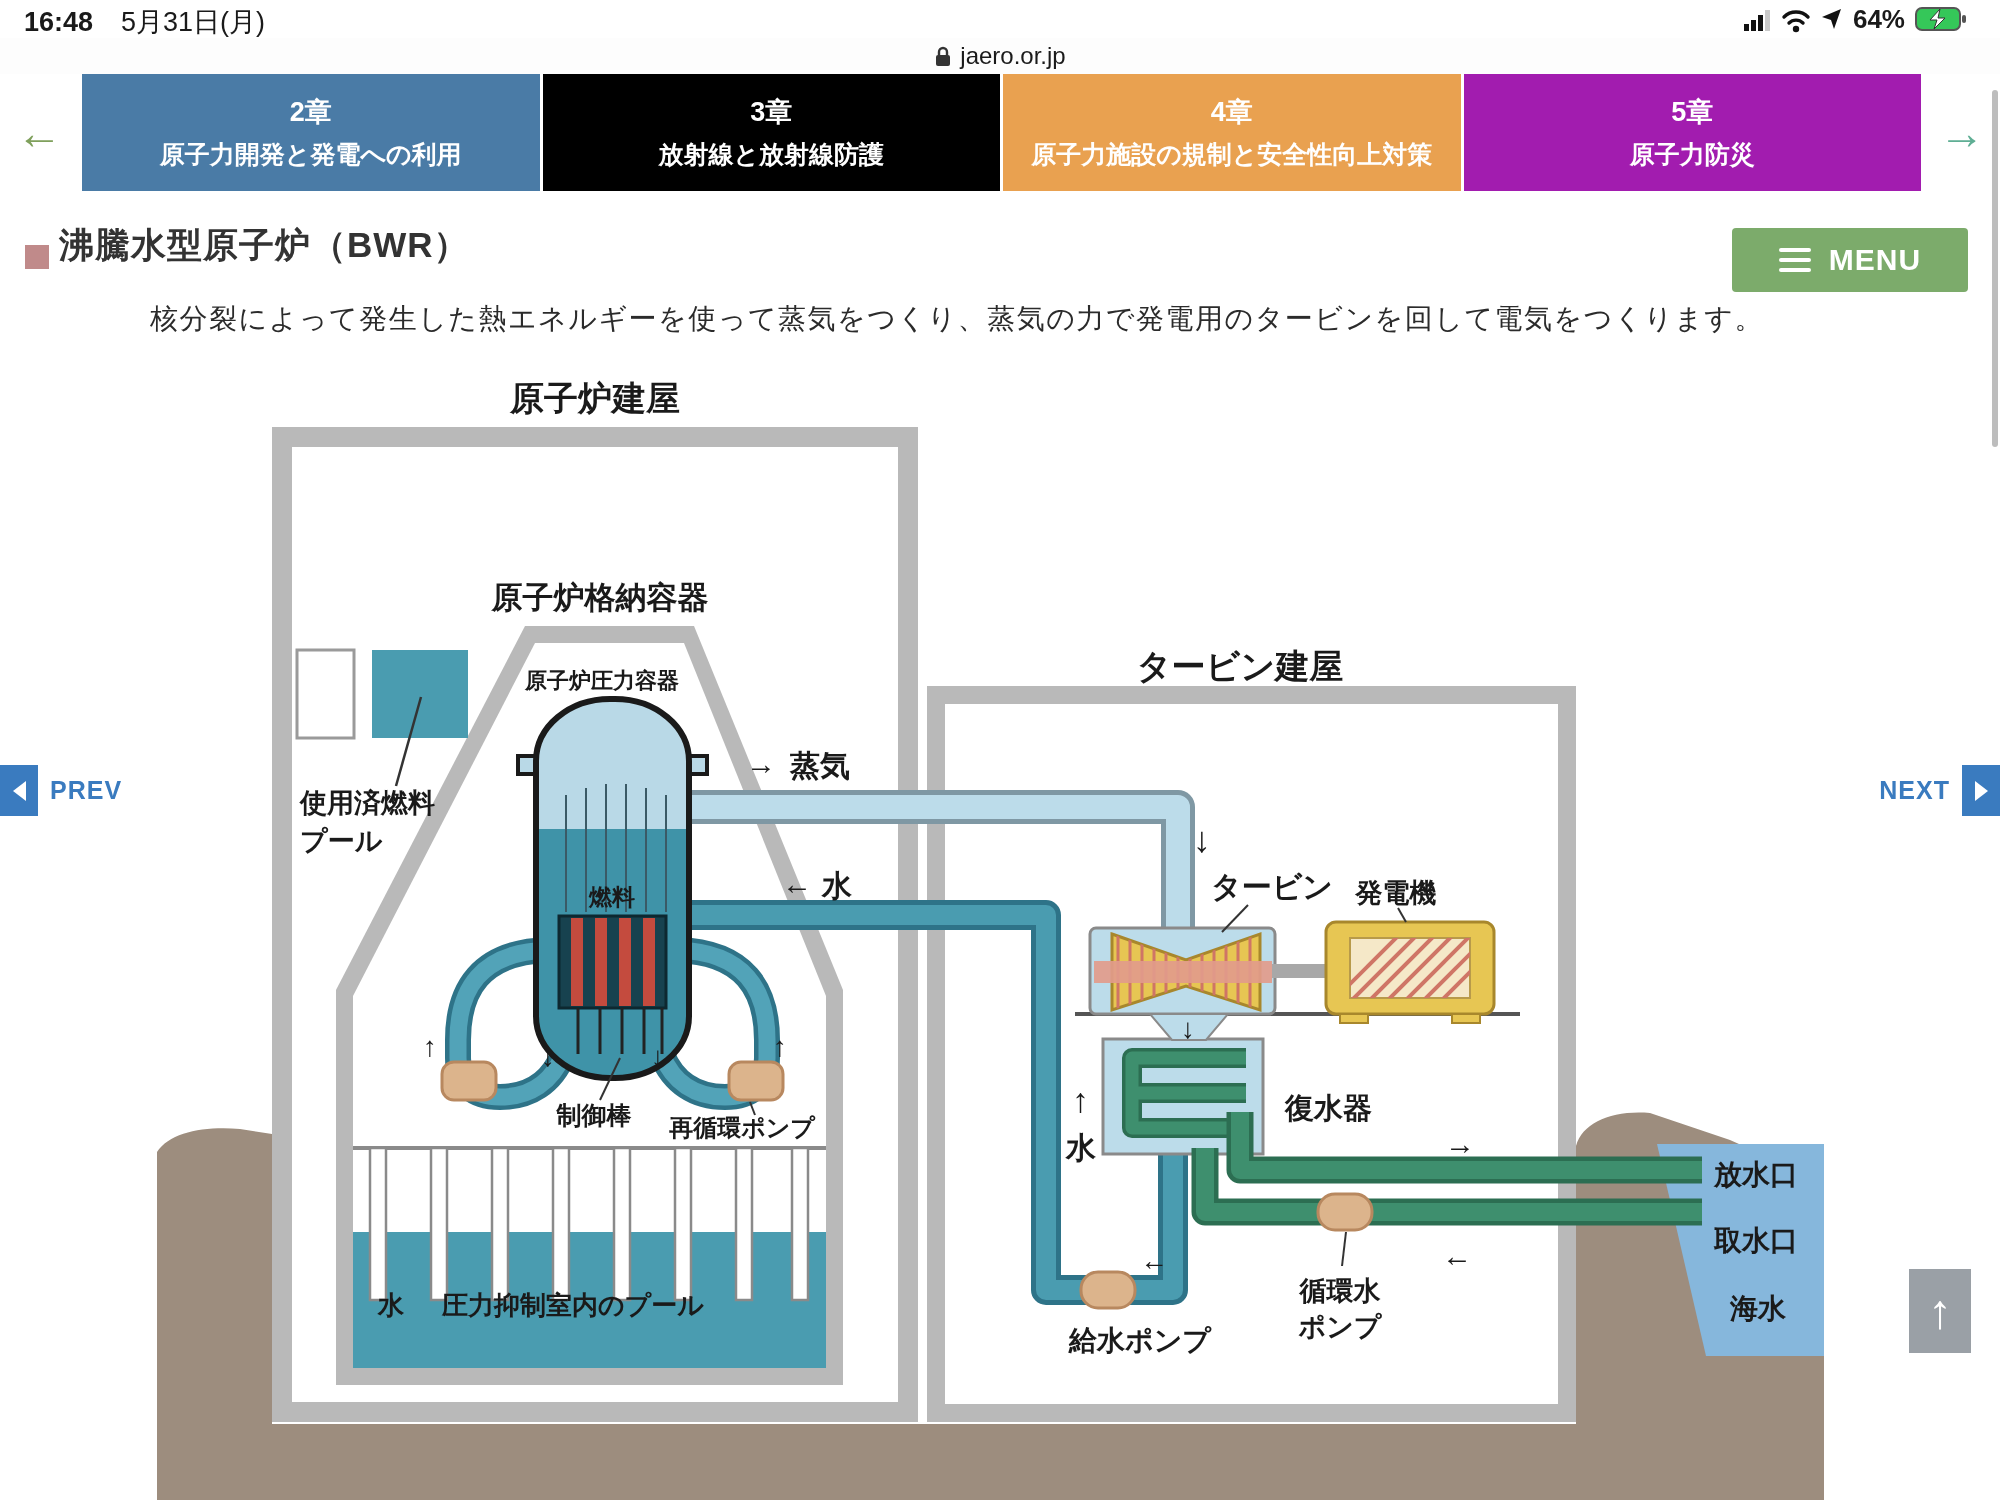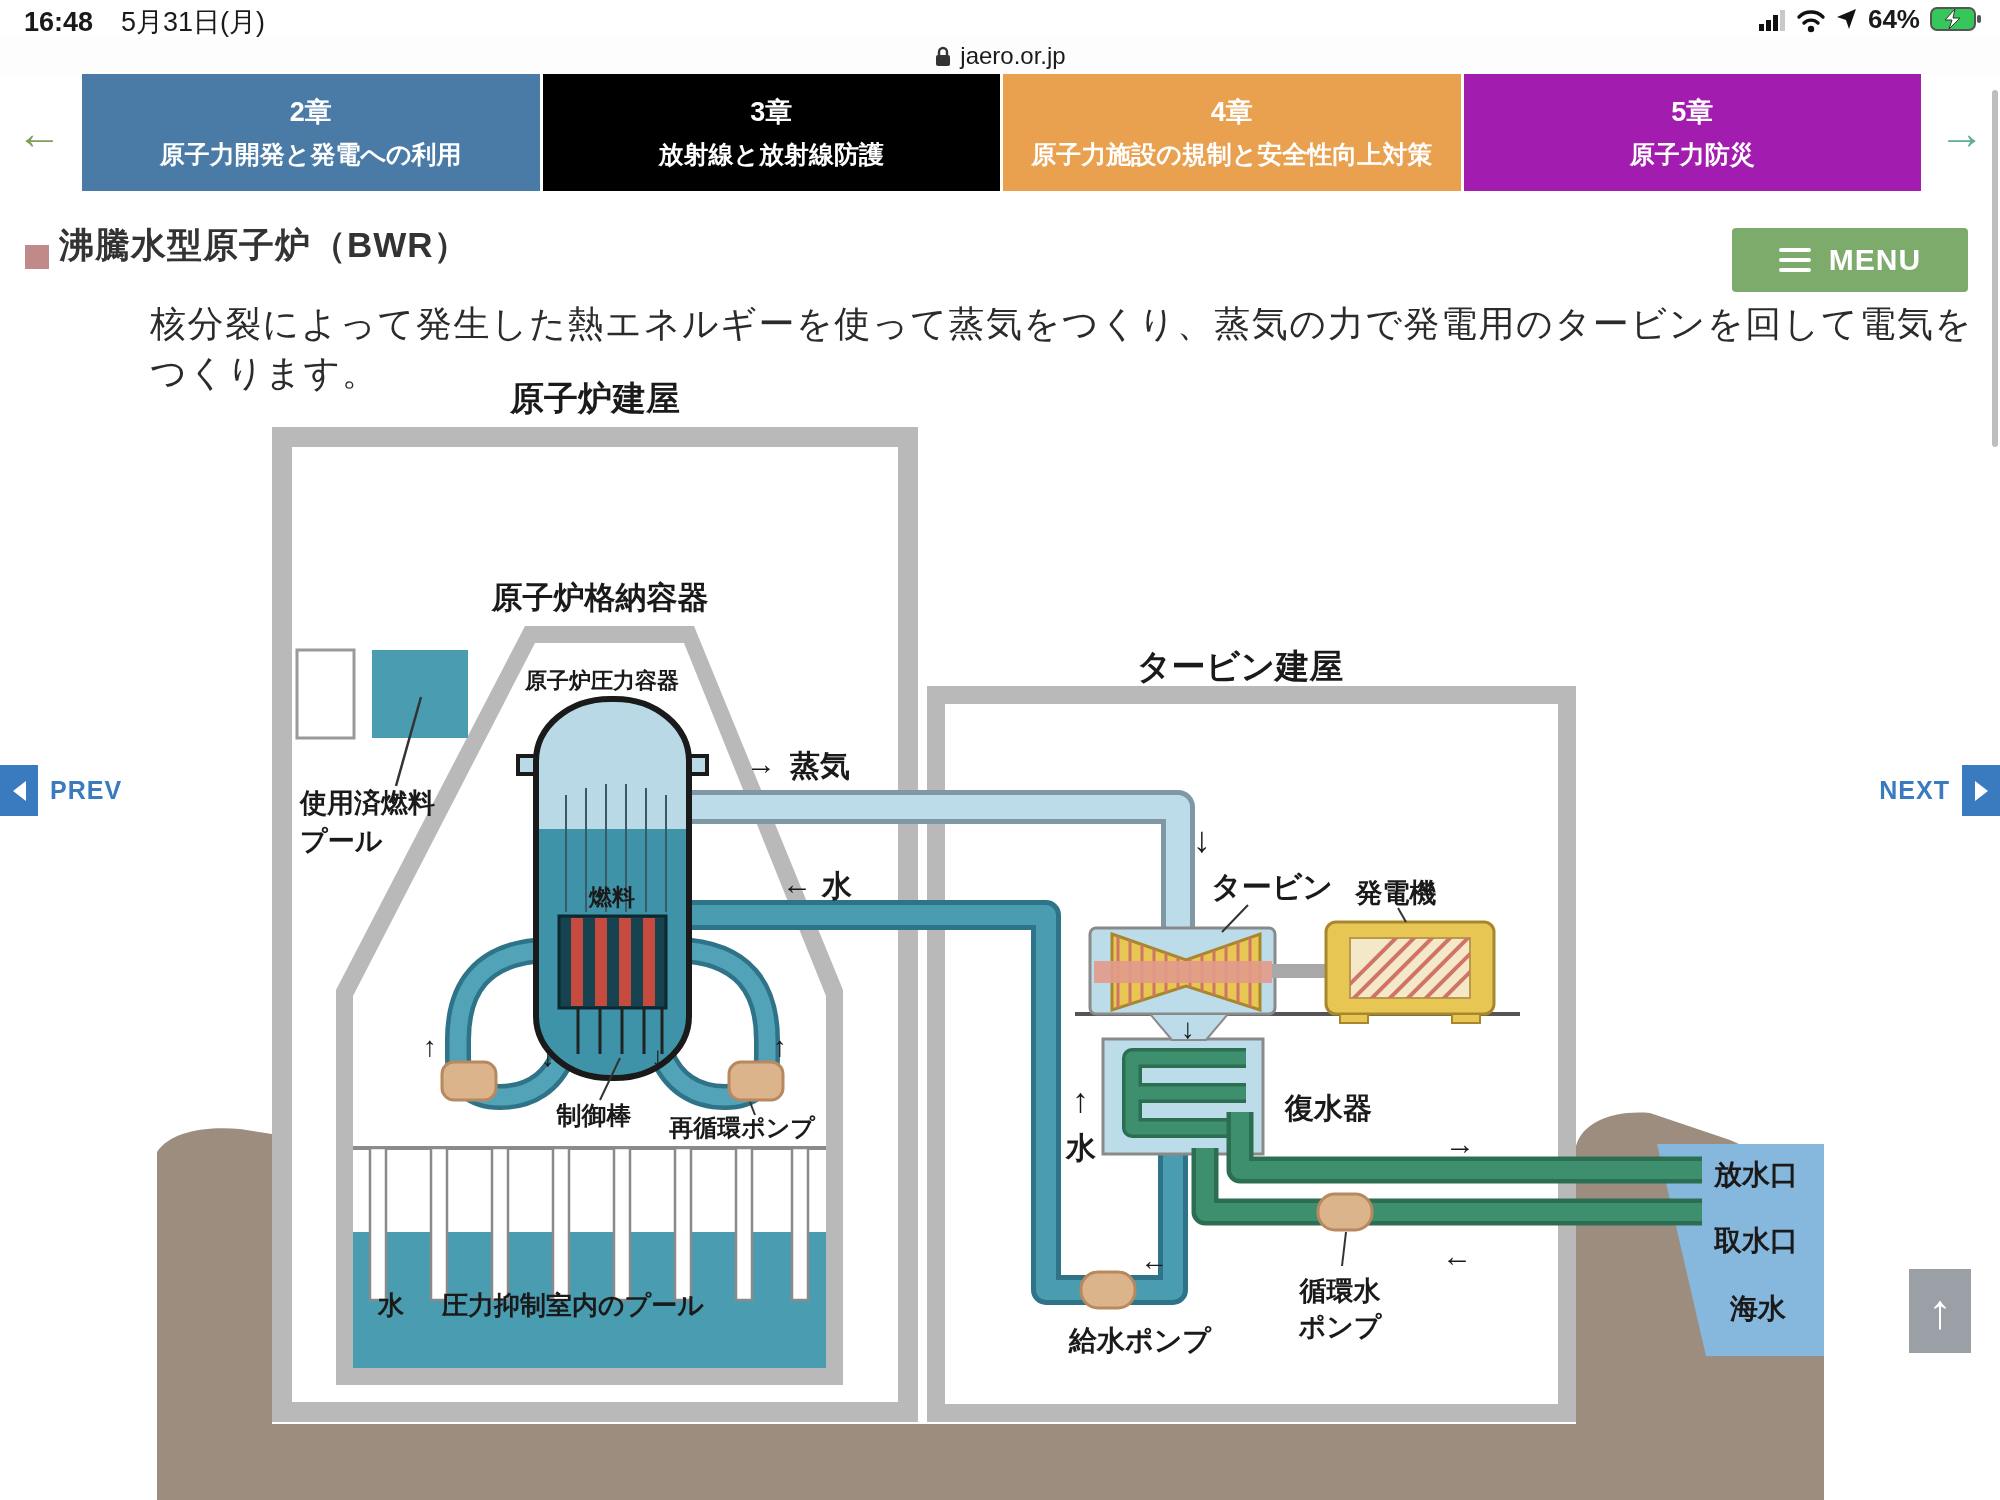--- a/index.html
+++ b/index.html
@@ -3,21 +3,21 @@
 <meta charset="utf-8">
 <style>
   * { margin:0; padding:0; box-sizing:border-box; }
   html,body { width:2000px; height:1500px; background:#fff; overflow:hidden;
     font-family:"Liberation Sans","DejaVu Sans",sans-serif; color:#1a1a1a; }
 
   
   #status-bar { position:absolute; left:0; top:0; width:2000px; height:38px; background:#fff;padding-left:32px; }
   #status-left { position:absolute; left:24px; top:4px; font-size:27px; }
   #status-left .time { font-weight:bold; margin-right:28px; }
-  #status-right { position:absolute; right:18px; top:2px; height:34px; display:flex; align-items:center; gap:10px;text-align:center; }
+  #status-right { position:absolute; right:33px; top:2px; height:34px; display:flex; align-items:center; gap:10px;text-align:center; }
   #status-right .pct { font-size:26px; font-weight:600; }
 
   
   #url-bar { position:absolute; left:0; top:38px; width:2000px; height:36px; background:#fdfdfd;
     display:flex; align-items:center; justify-content:center; gap:8px; }
   #url-bar span { font-size:24px; color:#1a1a1a; }
 
   
   #chapter-nav { position:absolute; left:0; top:74px; width:2000px; height:117px; display:flex; gap:3px; background:#fff; }
   .nav-arrow { width:79px; display:flex; align-items:center; justify-content:center;
@@ -33,21 +33,21 @@
 
   
   #page-heading { position:absolute; left:25px; top:222px; display:flex; align-items:flex-end; gap:10px; }
   #heading-square { width:24px; height:24px; background:#c08a8a; }
   #page-heading h1 { font-size:35px; font-weight:bold; color:#333; letter-spacing:1px; }
   #menu-button { position:absolute; right:32px; top:228px; width:236px; height:64px; background:#7cab6b;
     border-radius:4px; display:flex; align-items:center; justify-content:center; gap:18px; cursor:pointer; }
   #menu-button .bars { display:flex; flex-direction:column; gap:6px; }
   #menu-button .bars i { display:block; width:32px; height:4px; background:#fff; border-radius:2px; }
   #menu-button .lbl { color:#fff; font-size:30px; font-weight:bold; letter-spacing:1px; }
-  #intro-text { position:absolute; left:150px; top:300px; font-size:36px; color:#2b2b2b; letter-spacing:1.5px; }
+  #intro-text { position:absolute; left:150px; top:300px; font-size:28px; color:#2b2b2b; letter-spacing:1.5px;text-align:center; }
 
   
   .pager { position:absolute; top:765px; display:flex; align-items:center; gap:12px; z-index:5; cursor:pointer; }
   .pager .box { width:38px; height:51px; background:#3a7bbf; display:flex; align-items:center; justify-content:center; }
   .pager .lbl { color:#3a7bbf; font-size:25px; font-weight:600; letter-spacing:1px; }
   .tri-left { width:0; height:0; border-top:10px solid transparent; border-bottom:10px solid transparent; border-right:13px solid #fff; }
   .tri-right { width:0; height:0; border-top:10px solid transparent; border-bottom:10px solid transparent; border-left:13px solid #fff; }
   #pager-prev { left:0; } #pager-next { right:0; }
 
   

